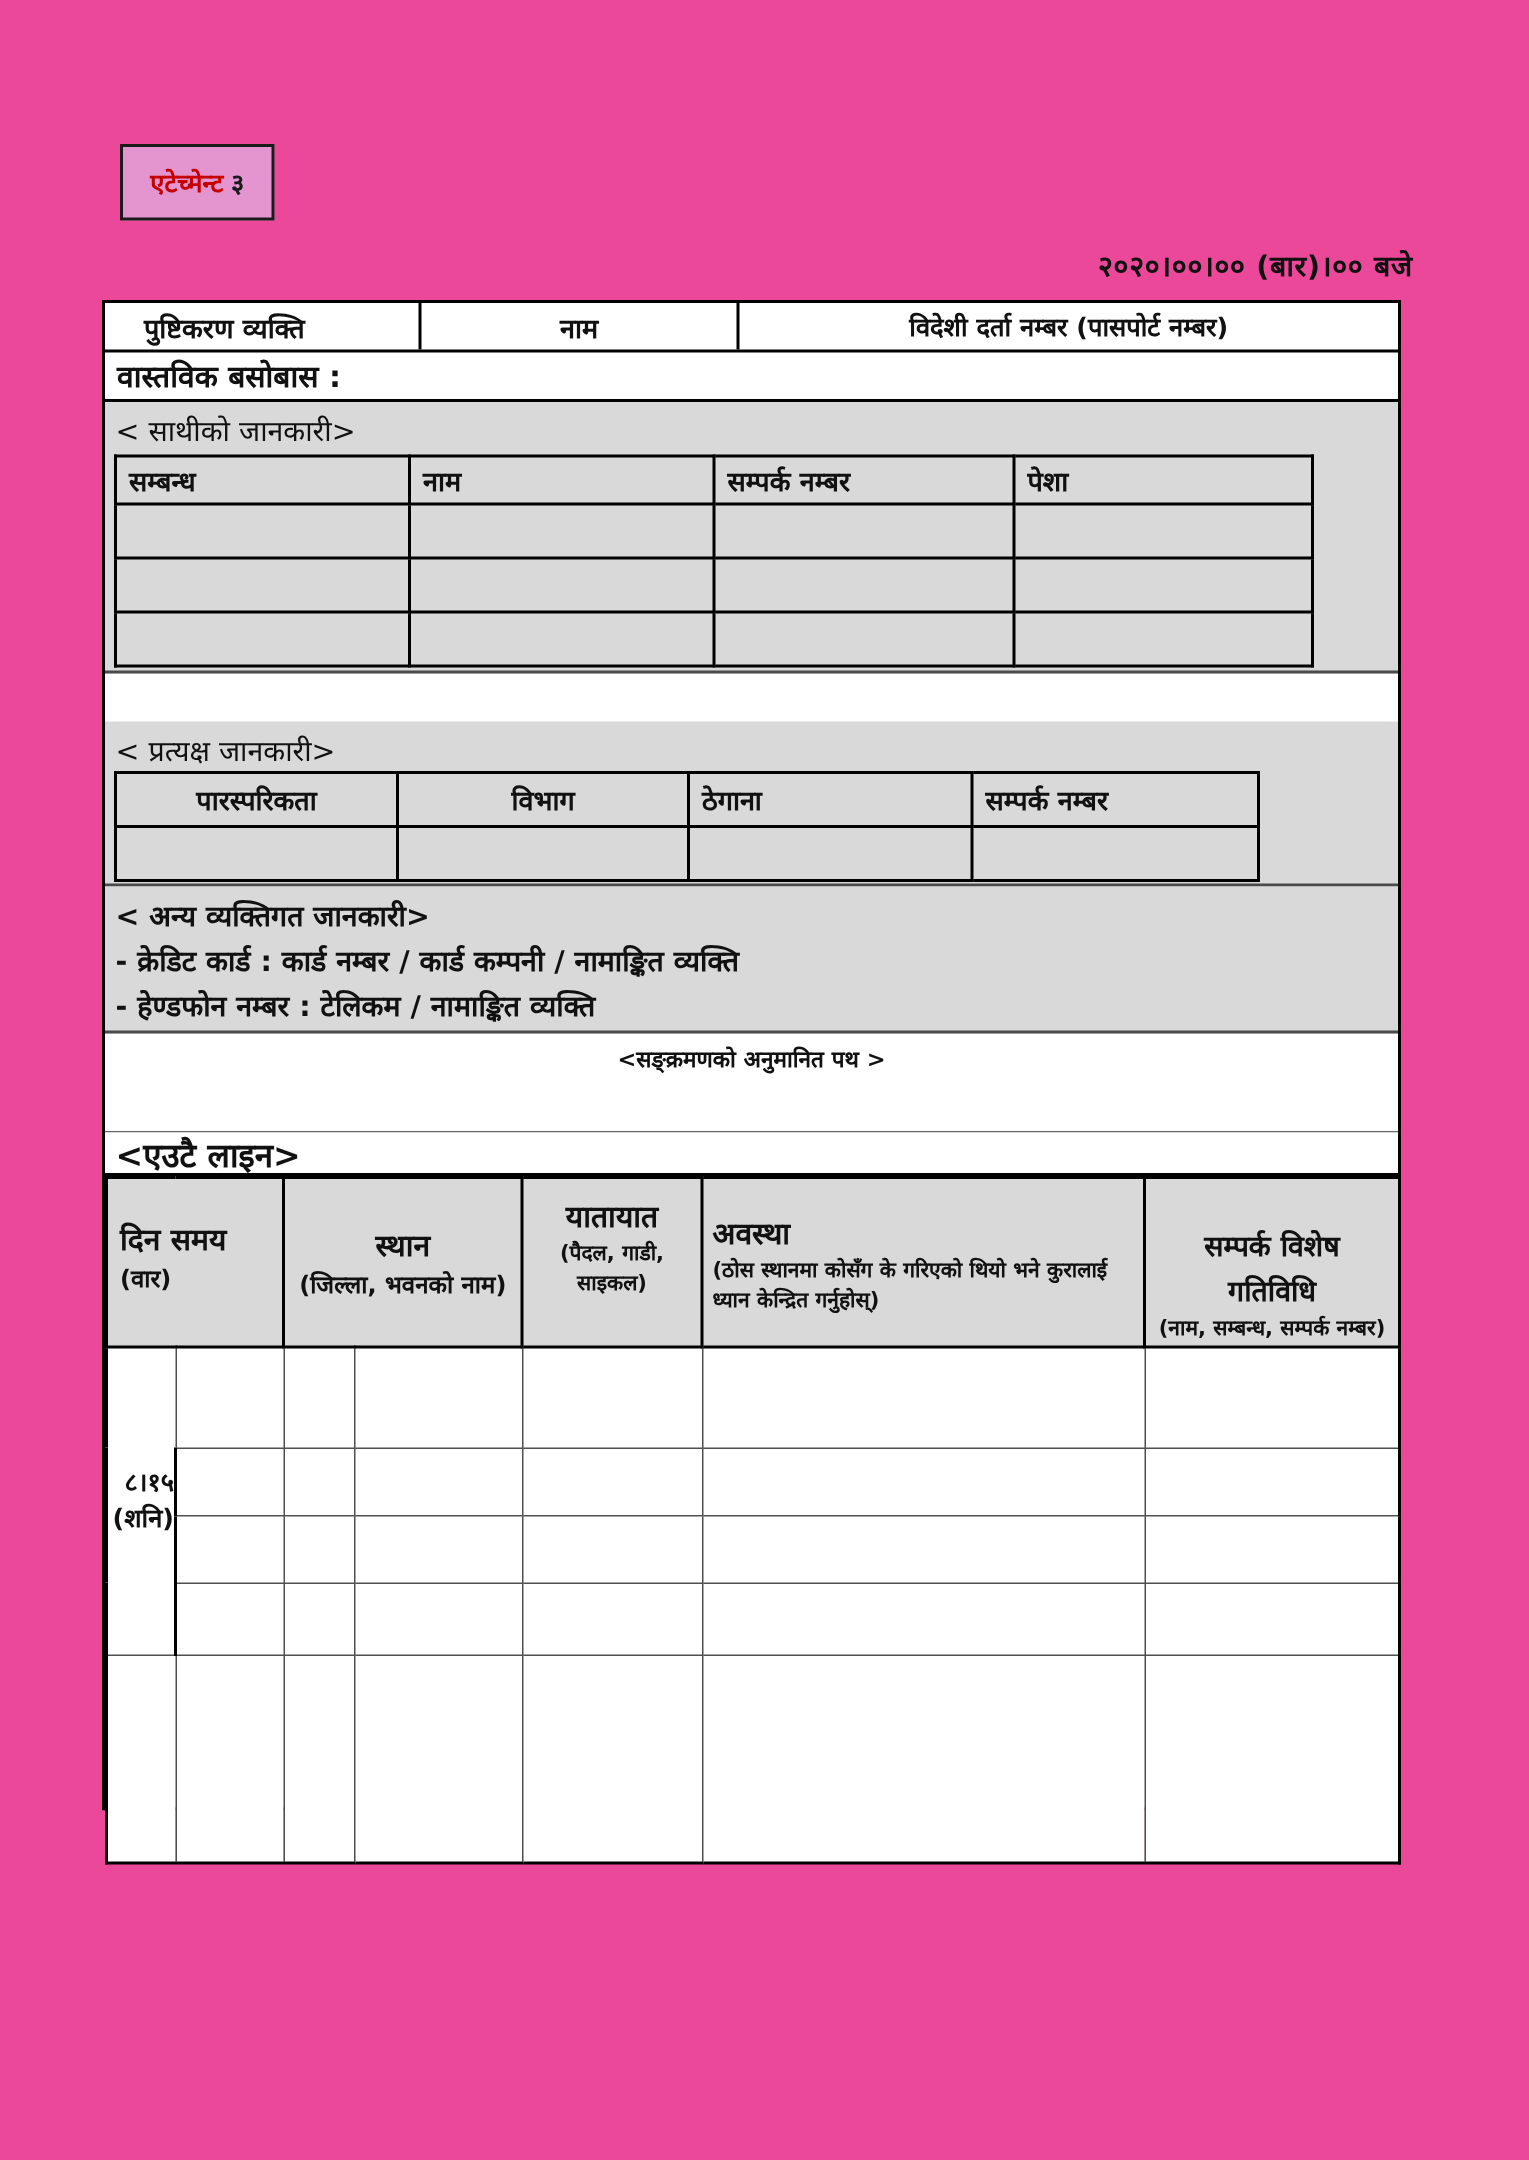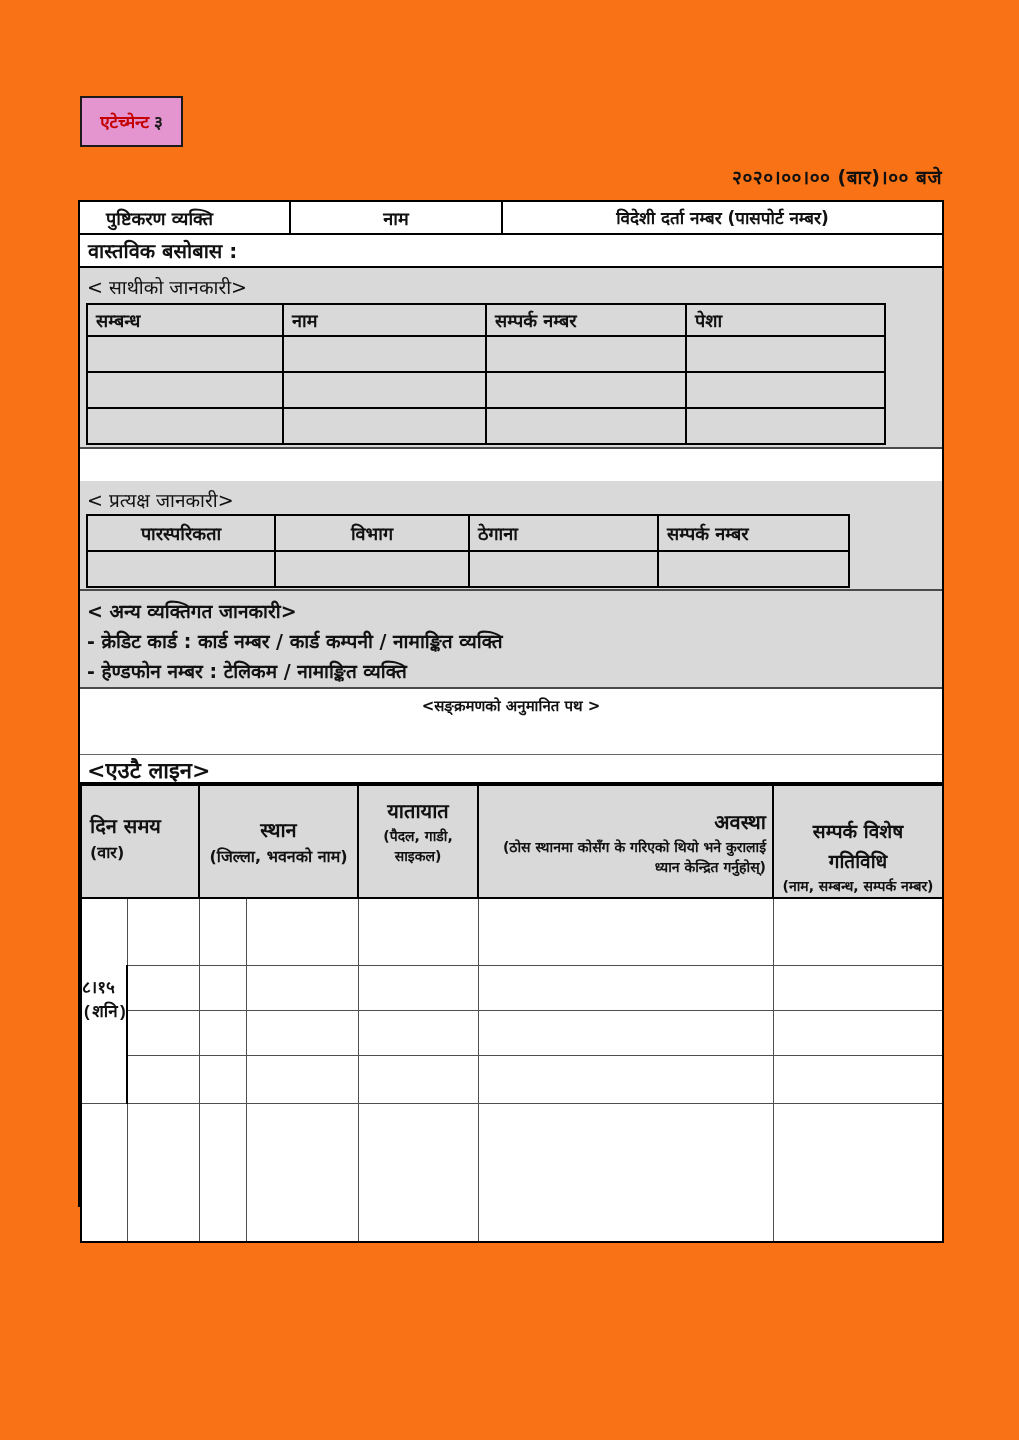--- a/index.html
+++ b/index.html
@@ -1,20 +1,20 @@
 <!DOCTYPE html>
 <html style="--attachment-bg: #e495d0; --attachment-fg: #c40000; --section-bg: #d9d9d9;"><head>
 <meta charset="utf-8">
 <style>
   * { margin:0; padding:0; box-sizing:border-box; }
   html,body { background:#ffffff; }
   .page {
     position:relative;
     width:1019px; height:1440px;
-    background:#f97316;
+    background:#ec4899;
     font-family:"DejaVu Sans", sans-serif;
     color:#111;
     overflow:hidden;
   }
   
   .attachment-box {
     position:absolute; left:80px; top:96px; width:103px; height:51px;
     background:var(--attachment-bg,#e495d0);
     border:2px solid #1a1a1a;
     display:flex; align-items:center; justify-content:center; gap:5px;
@@ -27,21 +27,21 @@
     background:#fff; border:2px solid #1a1a1a;
     display:flex; align-items:center; justify-content:center;
     font-weight:bold; font-size:23px; white-space:nowrap;
   }
   .datetime {
     position:absolute; right:77px; top:164px;
     font-size:19px; font-weight:600; letter-spacing:0.5px;
   }
   
   .form {
-    position:absolute; left:78px; top:200px; width:866px; height:1007px;
+    position:absolute; left:68px; top:200px; width:866px; height:1007px;
     border:2px solid #000; background:#fff;
   }
   .rowA { display:grid; grid-template-columns:209px 212px auto; height:33px;
           border-bottom:2px solid #000; font-weight:bold; }
   .rowA > div { display:flex; align-items:center; font-size:18px; }
   .rowA > div + div { border-left:2px solid #000; justify-content:center; }
   .rowA .c1 { padding-left:26px; }
   .rowA .c3 { font-size:17px; }
   .rowB { height:33px; display:flex; align-items:center; padding-left:8px;
           font-size:20px; font-weight:bold; border-bottom:2px solid #000; }
@@ -76,24 +76,24 @@
   .timeline td { border:1px solid #4f4f4f; background:#fff; }
   .timeline tr.r1 > td { border-top:2px solid #000; }
   .timeline tr.r5 > td { border-bottom:2px solid #000; }
   .timeline td:first-child, .timeline td.leftmost { border-left:2px solid #000; }
   .timeline td:last-child { border-right:2px solid #000; }
   .h-main { font-size:20px; line-height:30px; }
   .h-sub  { font-size:16px; line-height:24px; }
   .h-sub-sm { font-size:14px; line-height:20px; }
   .th-daytime { vertical-align:bottom; text-align:left; padding:0 0 8px 8px; }
   .th-transport { vertical-align:middle; padding-bottom:22px; text-align:center; }
-  .th-status { text-align:right; padding:0 6px; }
+  .th-status { text-align:left; padding:0 6px; }
   .th-contact-flex { height:109px; display:flex; flex-direction:column;
                      justify-content:flex-end; align-items:center; }
-  .day-cell { text-align:left; font-size:17px; font-weight:bold; line-height:24px;font-family:Liberation Mono, monospace; }
+  .day-cell { text-align:right; font-size:17px; font-weight:bold; line-height:24px; }
 </style>
 </head>
 <body>
 
 <div class="page">
 
   <div class="attachment-box">
     <span class="att-word">एटेच्मेन्ट</span>
     <span class="att-num">३</span>
   </div>

